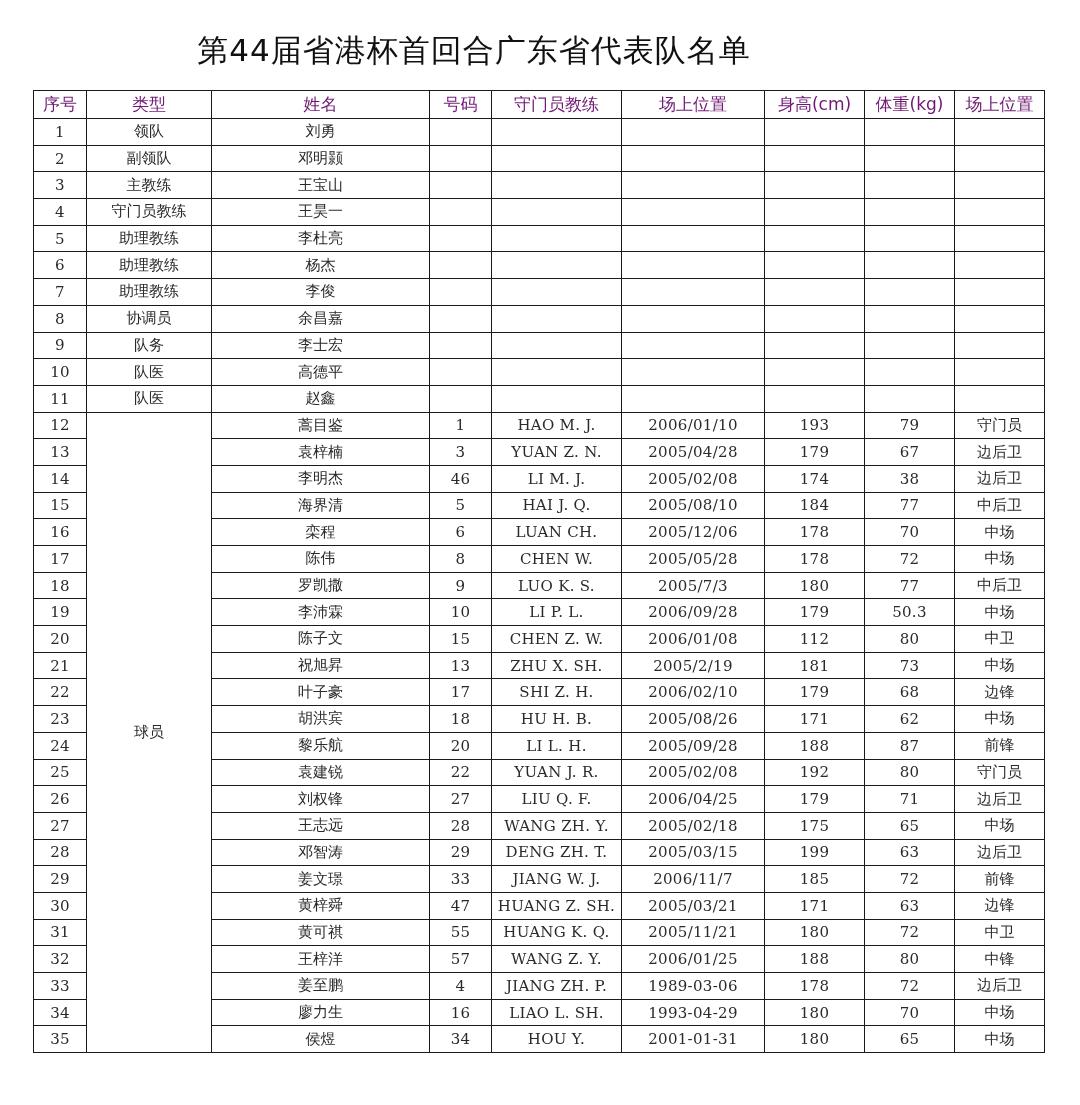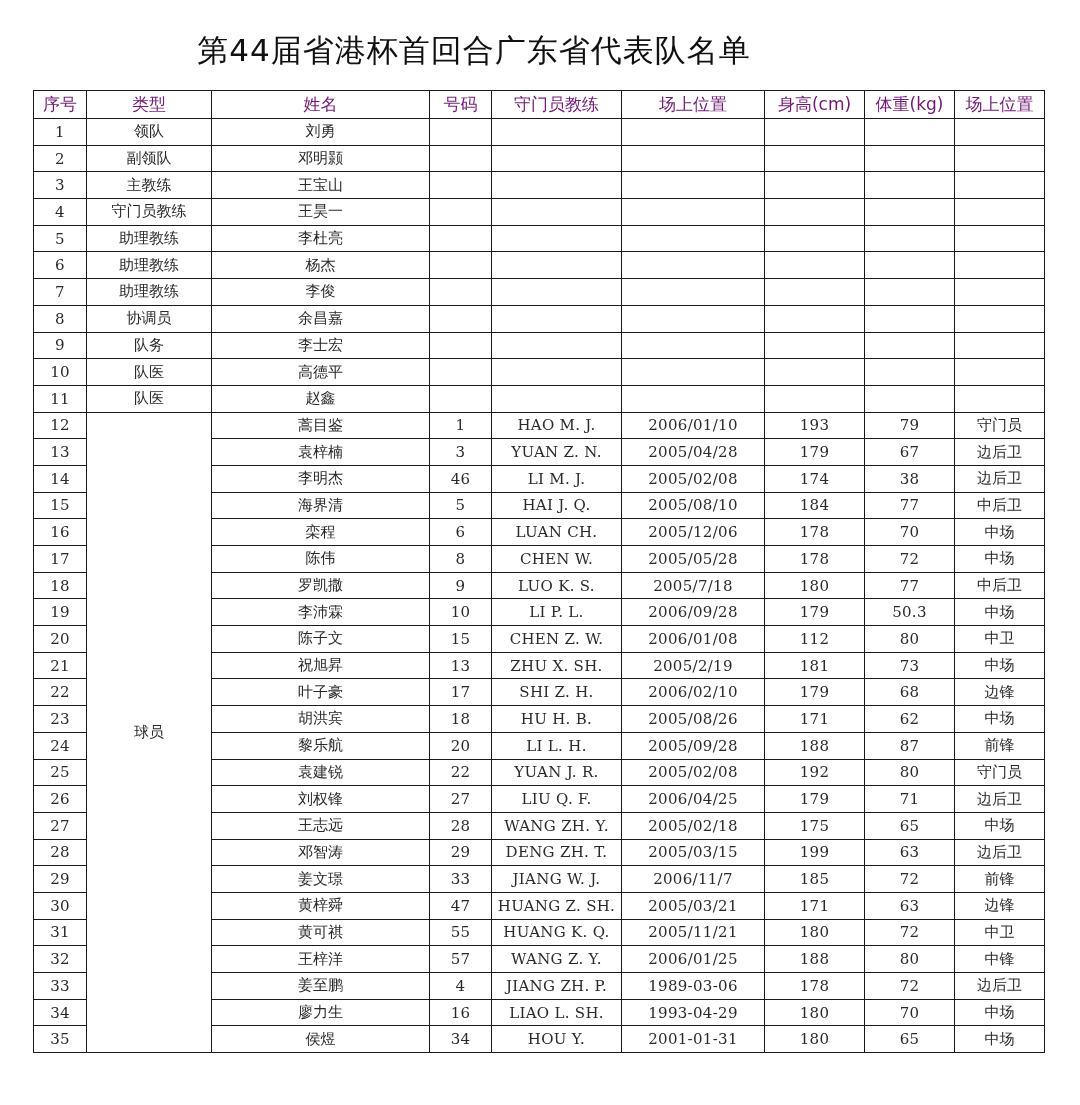--- a/index.html
+++ b/index.html
@@ -240,21 +240,21 @@
         <td class="en">2005/05/28</td>
         <td class="en">178</td>
         <td class="en">72</td>
         <td class="cn">中场</td>
       </tr>
       <tr>
         <td class="en">18</td>
         <td class="cn">罗凯撒</td>
         <td class="en">9</td>
         <td class="en">LUO K. S.</td>
-        <td class="en">2005/7/18</td>
+        <td class="en">2005/7/3</td>
         <td class="en">180</td>
         <td class="en">77</td>
         <td class="cn">中后卫</td>
       </tr>
       <tr>
         <td class="en">19</td>
         <td class="cn">李沛霖</td>
         <td class="en">10</td>
         <td class="en">LI P. L.</td>
         <td class="en">2006/09/28</td>

